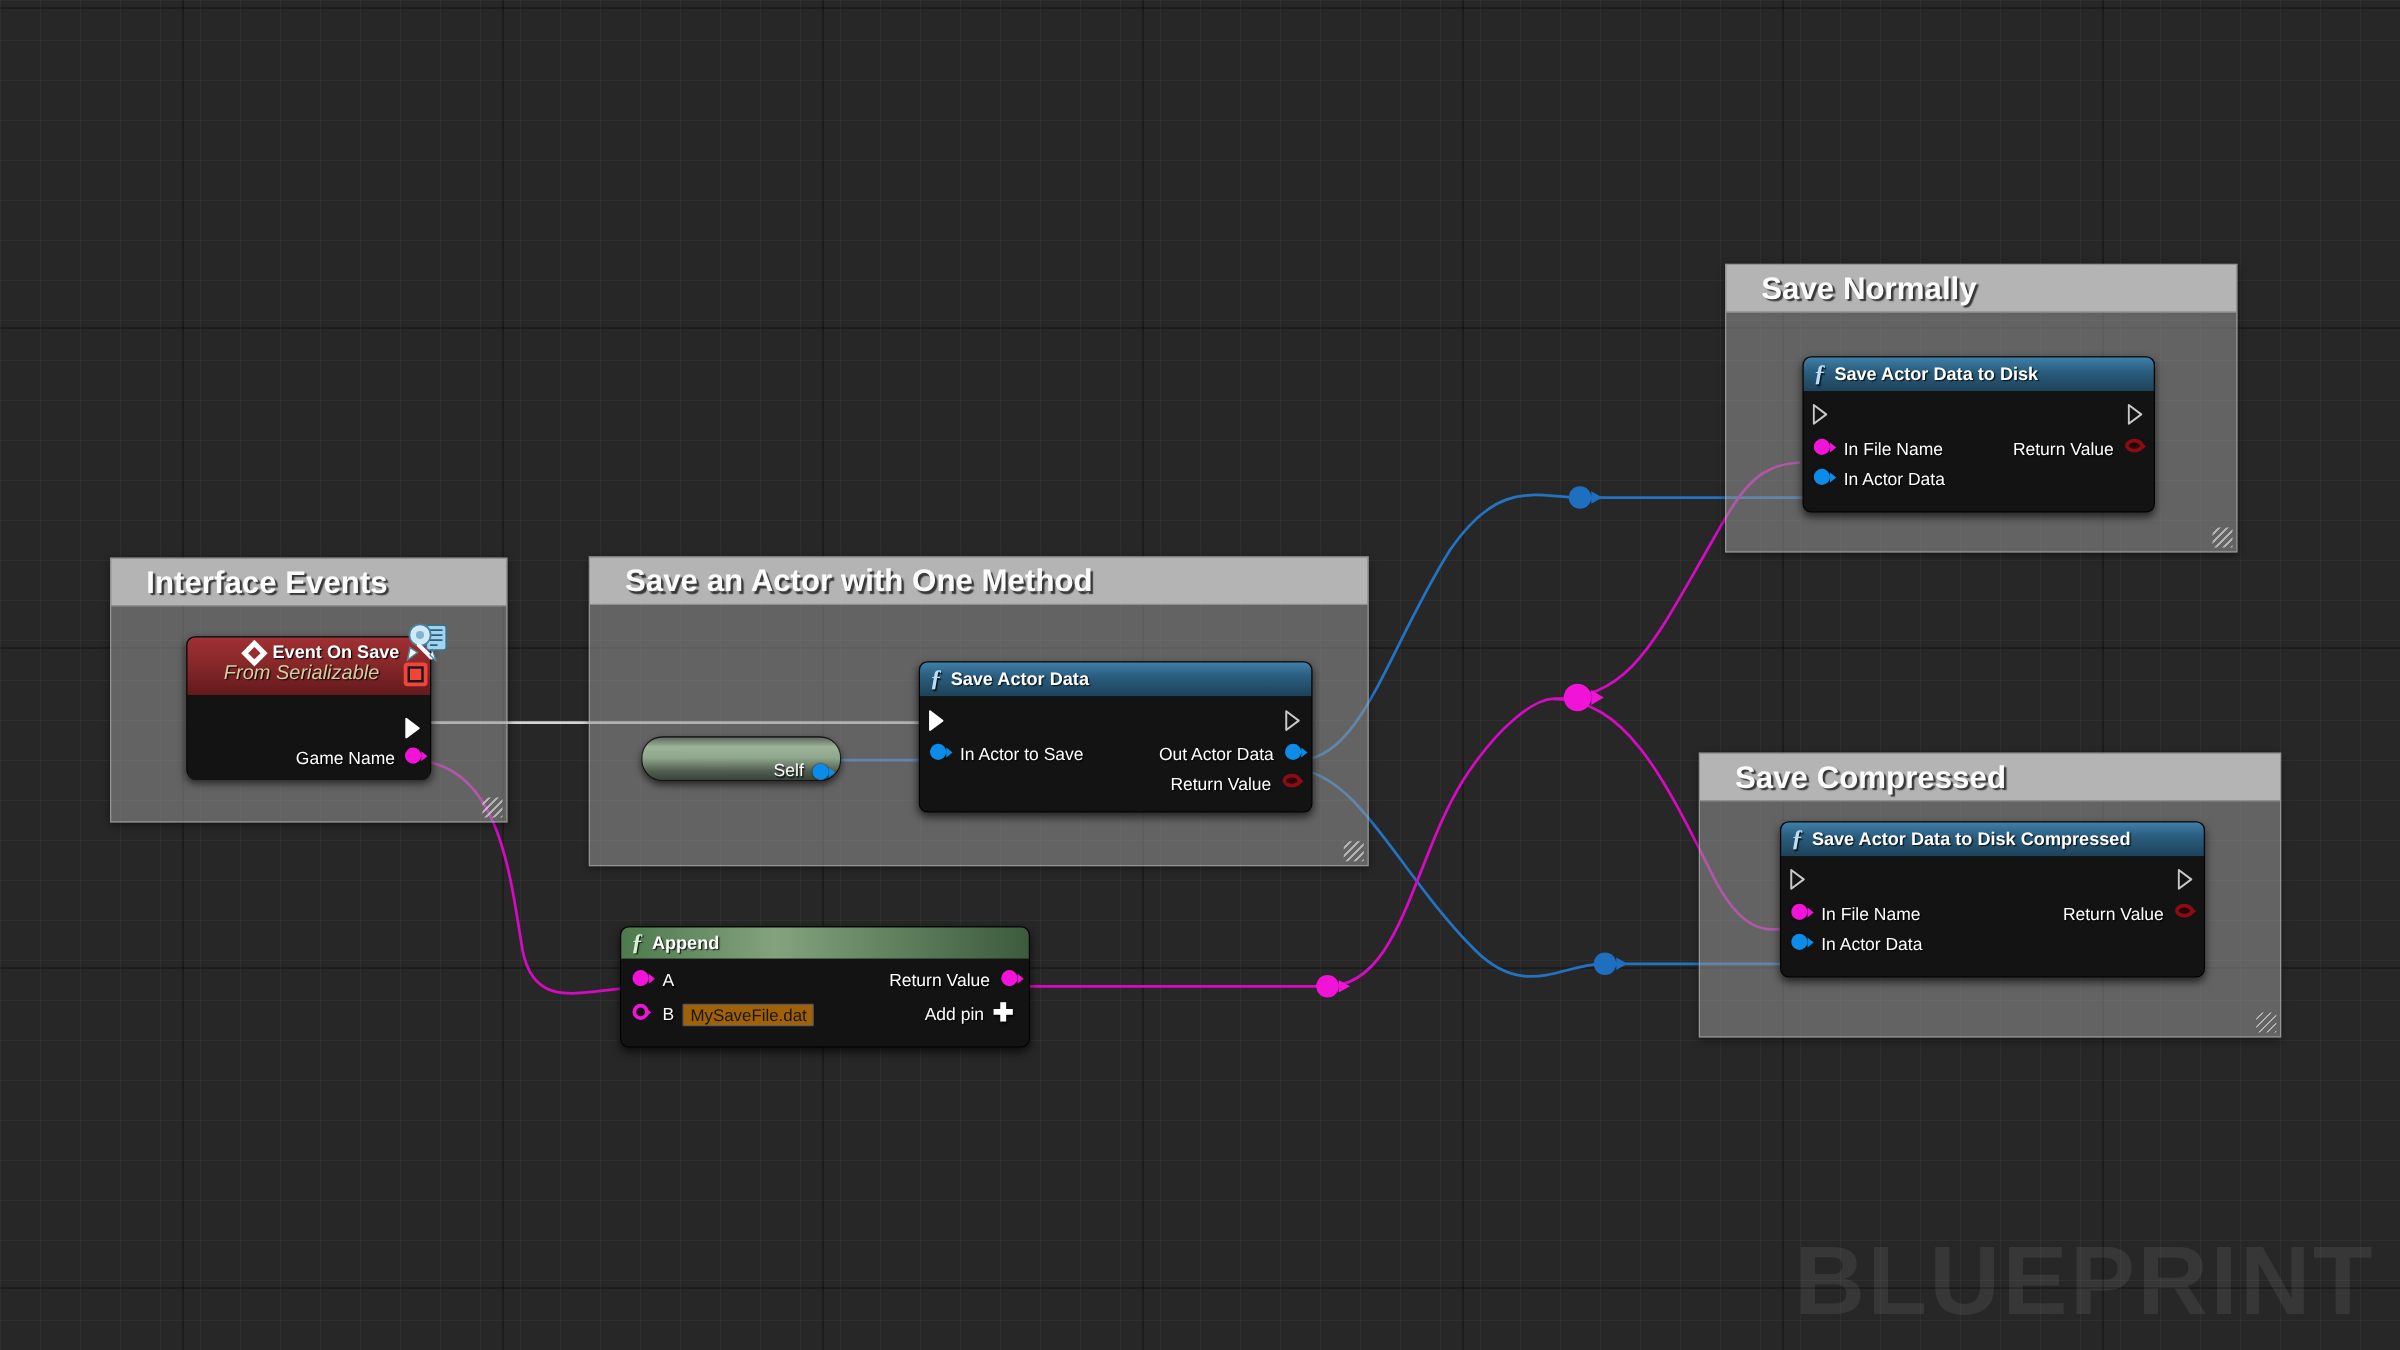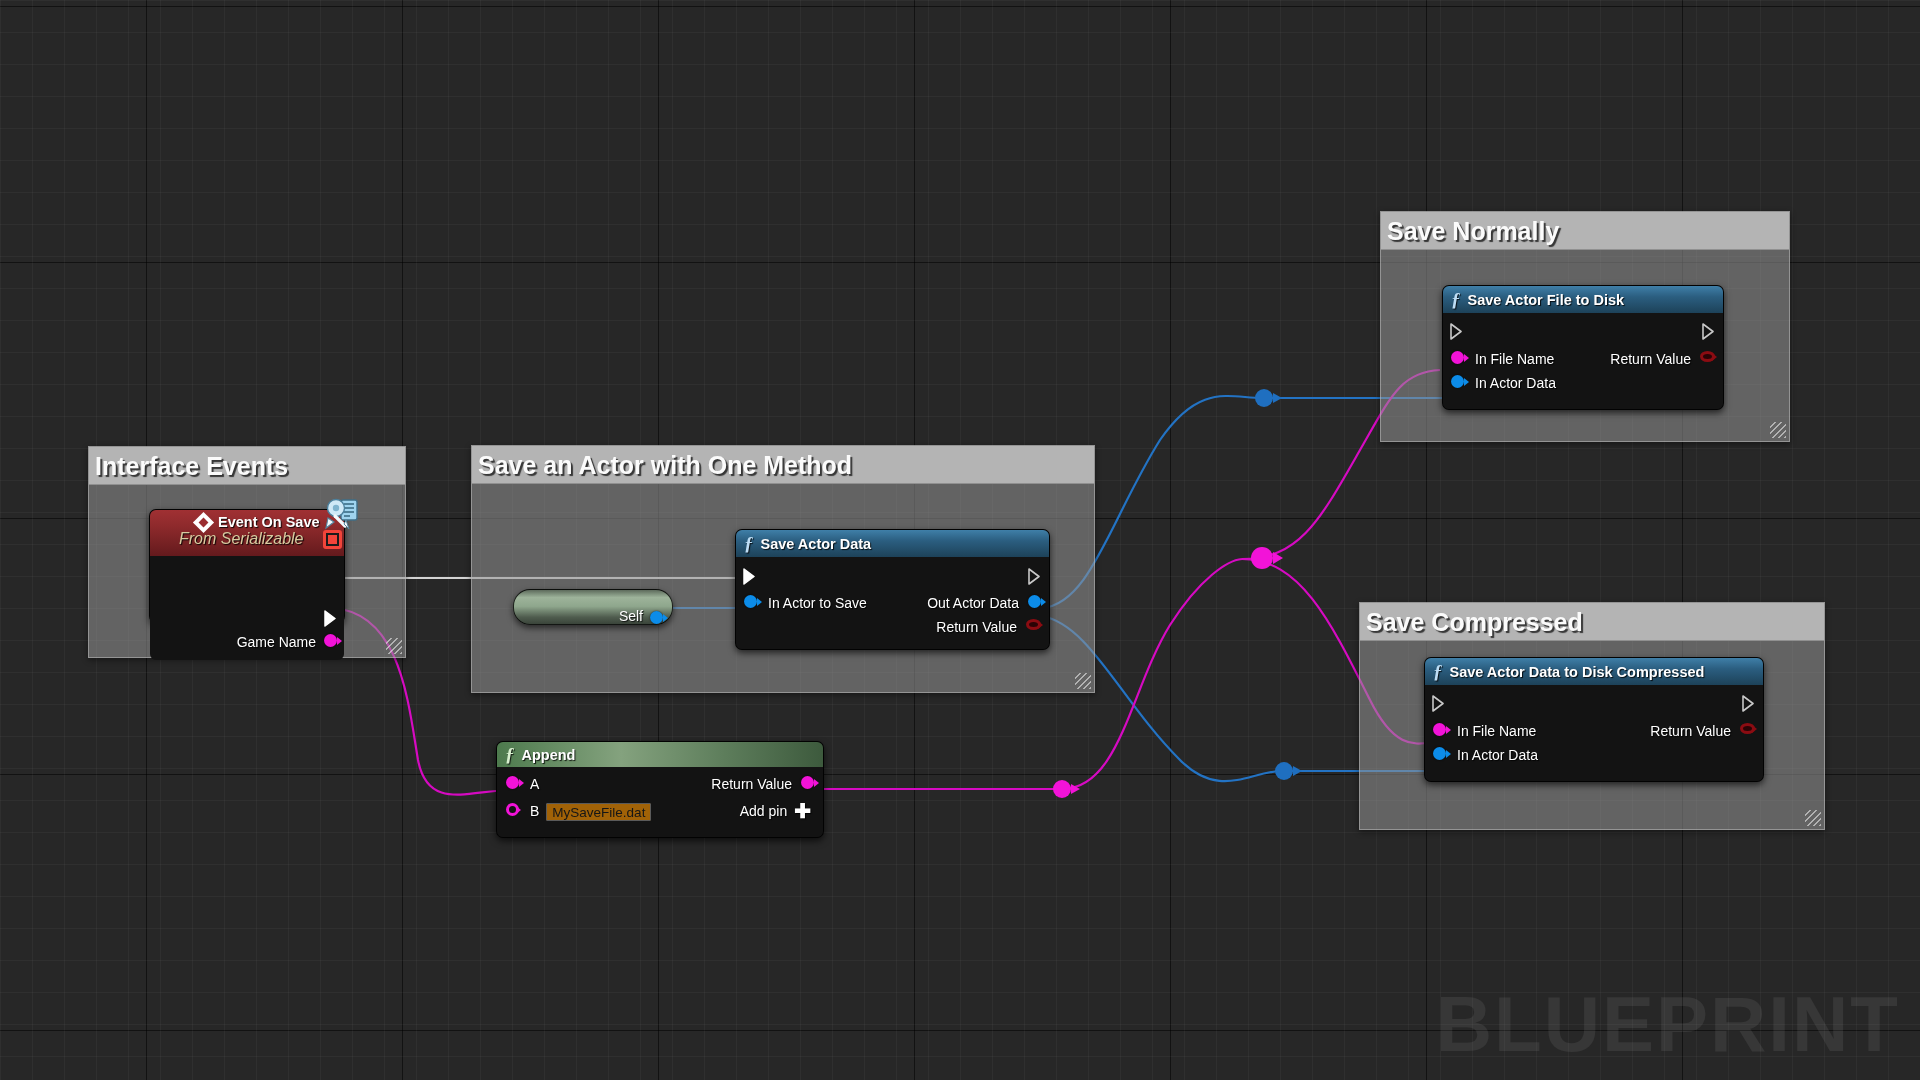--- a/index.html
+++ b/index.html
@@ -46,21 +46,21 @@
     box-sizing: border-box;
     box-shadow: 0 2px 6px rgba(0,0,0,0.45);
   }
   .comment-title {
     height: 38px;
     line-height: 38px;
     background: #b4b4b4;
     color: #fbfbfb;
     font-size: 25px;
     font-weight: bold;
-    padding-left: 6px;
+    padding-left: 28px;
     text-shadow: 2px 2px 1px rgba(0,0,0,0.7);
     box-sizing: border-box;
     border-bottom: 1px solid rgba(120,120,120,0.6);
     white-space: nowrap;
     overflow: hidden;
   }
   .resize-grip {
     position: absolute;
     right: 3px; bottom: 3px;
     width: 16px; height: 16px;
@@ -350,21 +350,21 @@
   </div>
 
   <div class="node" style="left:149px; top:509px; width:196px; height:114px;">
     <div class="event-head">
       <div class="event-title-line">
         <div class="event-diamond"></div>
         <div class="event-title">Event On Save</div>
       </div>
       <div class="event-sub">From Serializable</div>
     </div>
-    <div class="node-body" style="height:68px;margin-top:36px;">
+    <div class="node-body" style="height:68px;">
 
       <div class="pin-row" style="right:6px; top:18px;">
         <div class="exec-pin">
           <svg width="14" height="17" viewBox="0 0 14 17">
             <path d="M1 1 L11 8.5 L1 16 Z" fill="#ffffff" stroke="#ffffff" stroke-width="1.5" stroke-linejoin="round"></path>
           </svg>
         </div>
       </div>
 
       <div class="pin-row" style="right:7px; top:42px;">
@@ -477,21 +477,21 @@
       <div class="addpin" style="right:12px; top:36px;">
         <span>Add pin</span>
         <span class="plus-icon">✚</span>
       </div>
     </div>
   </div>
 
   <div class="node" style="left:1442px; top:285px; width:282px; height:125px;">
     <div class="node-head fn">
       <span class="fn-glyph">ƒ</span>
-      <span class="node-title">Save Actor File to Disk</span>
+      <span class="node-title">Save Actor Data to Disk</span>
     </div>
     <div class="node-body" style="height:96px;">
       <div class="pin-row" style="left:7px; top:10px;">
         <div class="exec-pin">
           <svg width="14" height="17" viewBox="0 0 14 17">
             <path d="M1 1 L11 8.5 L1 16 Z" fill="none" stroke="#c8c8c8" stroke-width="1.6" stroke-linejoin="round"></path>
           </svg>
         </div>
       </div>
       <div class="pin-row" style="right:7px; top:10px;">

